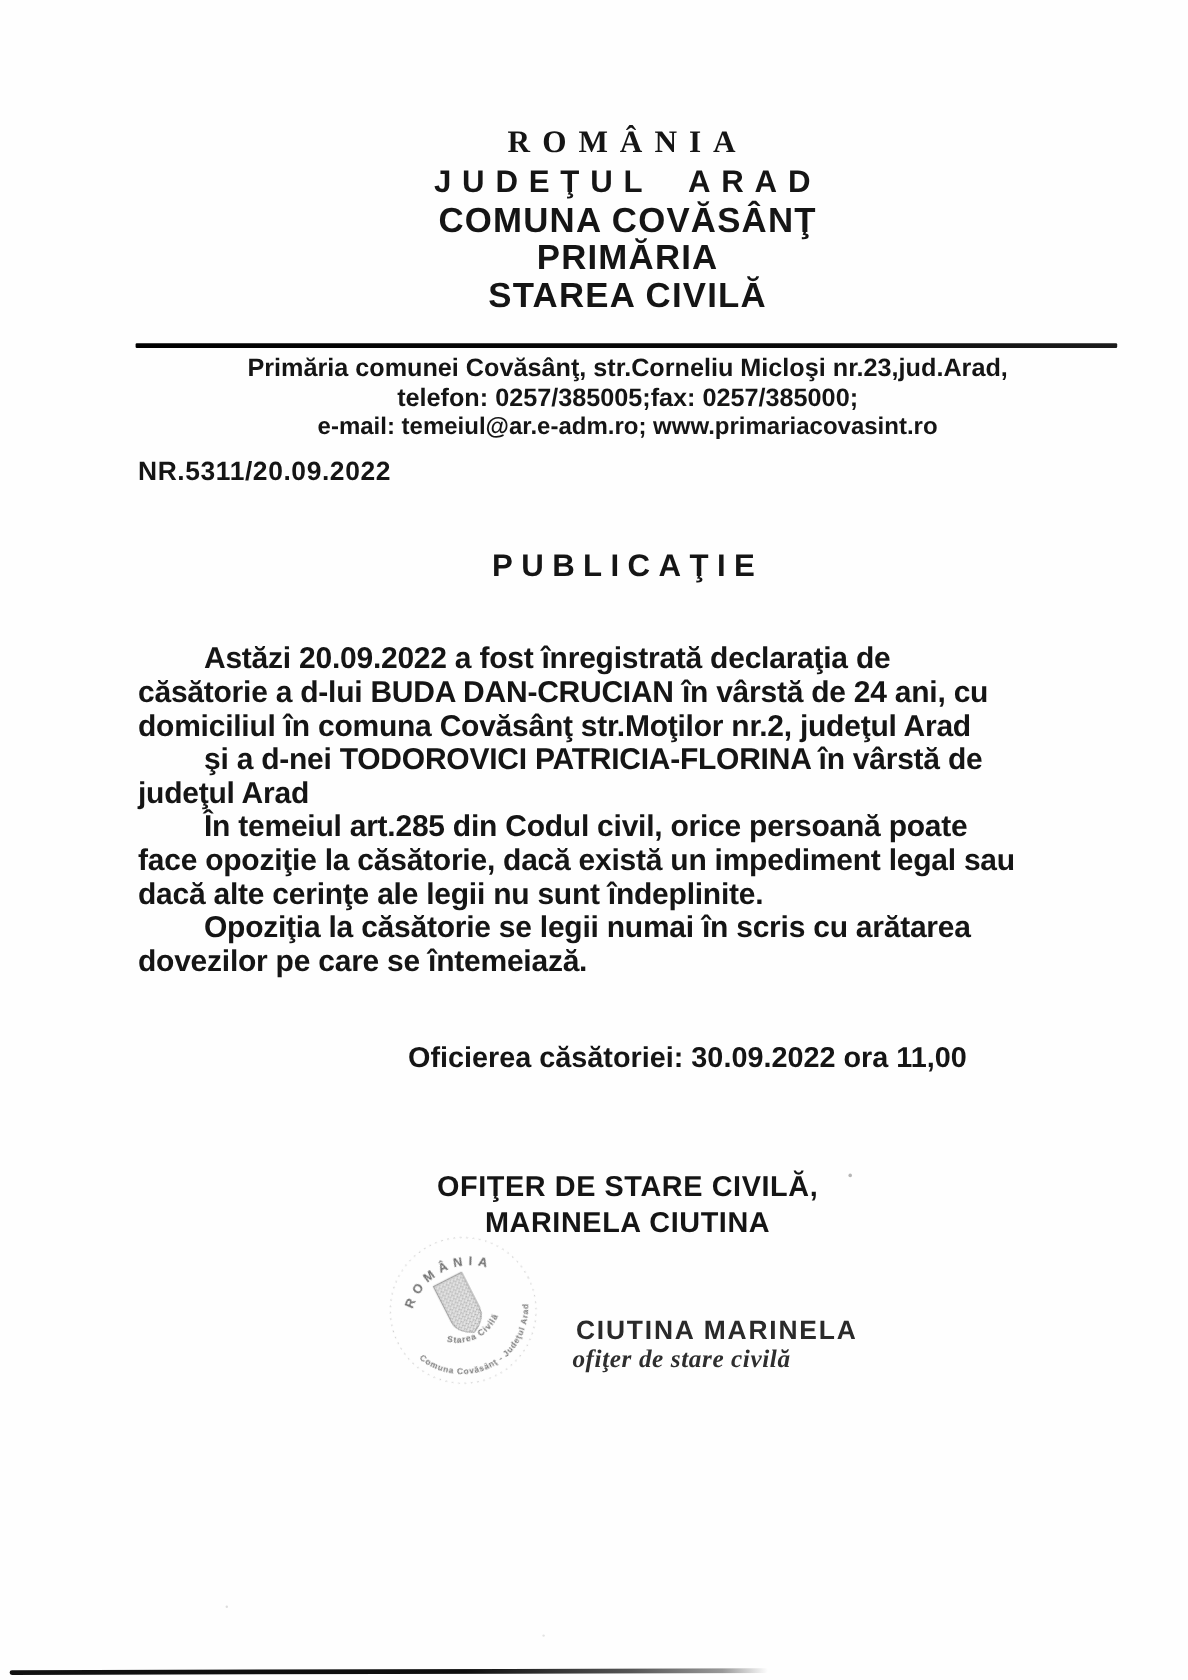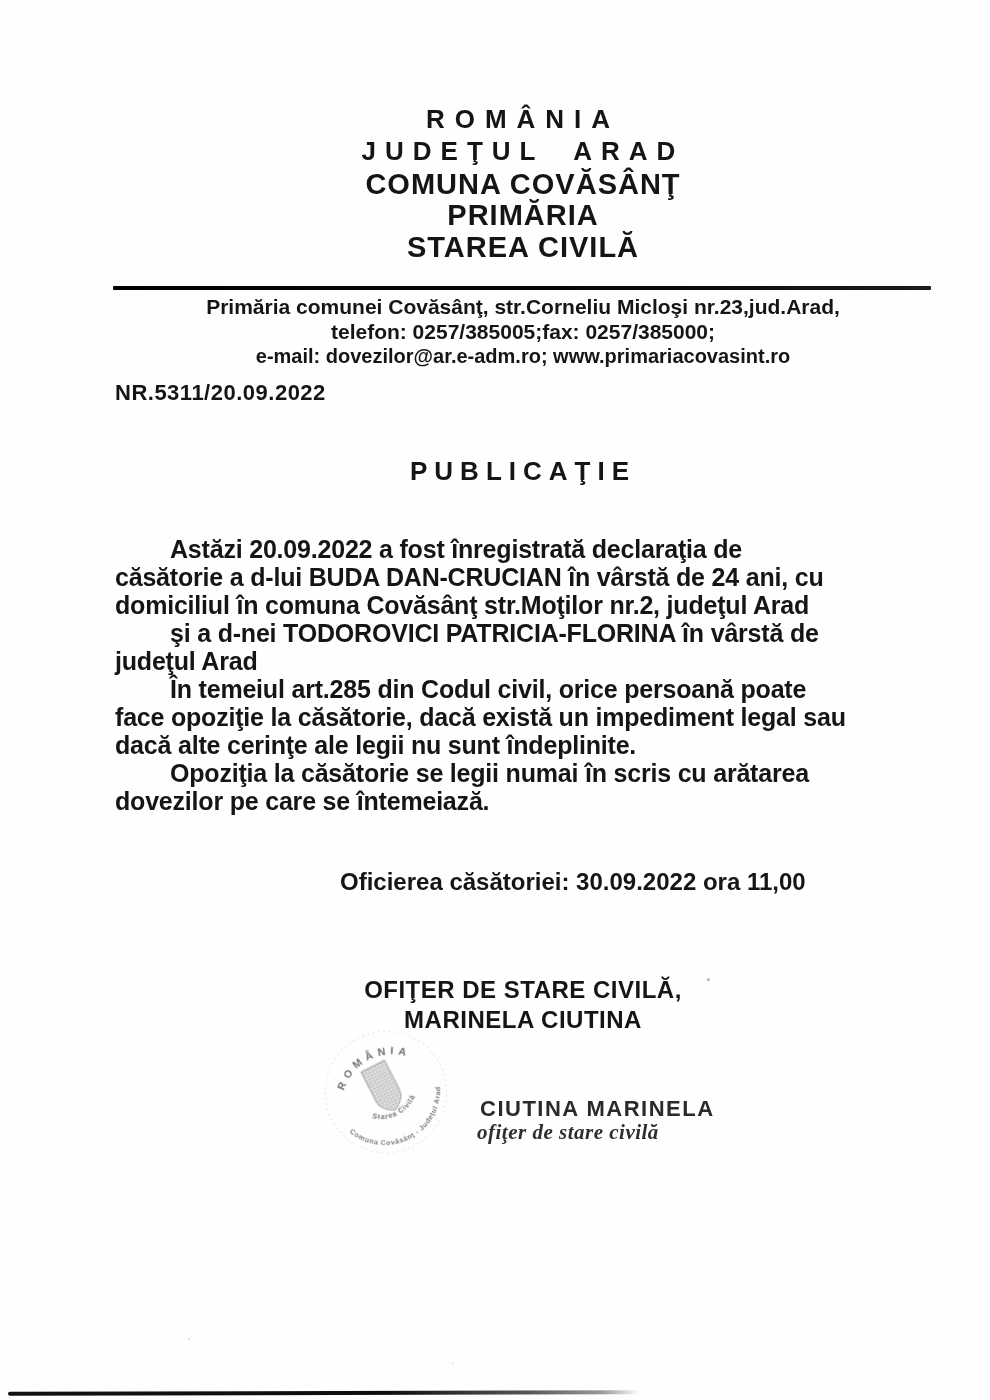--- a/index.html
+++ b/index.html
@@ -10,21 +10,21 @@
     background:#fefefe;
     overflow:hidden;
     font-family:"Liberation Sans",sans-serif;
     color:#151515;
     -webkit-font-smoothing:antialiased;
   }
   .abs{position:absolute;white-space:nowrap;}
   .b{font-weight:bold;}
   
   .hdr{left:115px;width:816px;text-align:center;}
-  .hdr-country{top:104px;font-size:26px;letter-spacing:10px;}
+  .hdr-country{top:104px;font-size:26px;letter-spacing:10px;font-family:Liberation Serif, serif;}
   .hdr-county{top:136px;font-size:26px;letter-spacing:9px;word-spacing:14px;}
   .hdr-commune{top:168px;font-size:29px;letter-spacing:1px;}
   .hdr-office{top:199px;font-size:29px;letter-spacing:1px;}
   .hdr-dept{top:231px;font-size:29px;letter-spacing:1px;}
   .divider{
     position:absolute;top:286px;left:113px;width:818px;height:4px;
     background:linear-gradient(to right,#000 0%,#0a0a0a 70%,#1c1c1c 100%);
     border-radius:1px;
   }
   
@@ -72,21 +72,21 @@
   <div class="abs hdr b hdr-country">ROMÂNIA</div>
   <div class="abs hdr b hdr-county">JUDEŢUL ARAD</div>
   <div class="abs hdr b hdr-commune">COMUNA COVĂSÂNŢ</div>
   <div class="abs hdr b hdr-office">PRIMĂRIA</div>
   <div class="abs hdr b hdr-dept">STAREA CIVILĂ</div>
 
   <div class="divider"></div>
 
   <div class="abs hdr b addr1">Primăria comunei Covăsânţ, str.Corneliu Micloşi nr.23,jud.Arad,</div>
   <div class="abs hdr b addr2">telefon: 0257/385005;fax: 0257/385000;</div>
-  <div class="abs hdr b addr3">e-mail: dovezilor@ar.e-adm.ro; www.primariacovasint.ro</div>
+  <div class="abs hdr b addr3">e-mail: temeiul@ar.e-adm.ro; www.primariacovasint.ro</div>
 
   <div class="abs b nr">NR.5311/20.09.2022</div>
 
   <div class="abs hdr b title">PUBLICAŢIE</div>
 
   <div class="body-block">
     <div class="bline ind">Astăzi 20.09.2022  a fost înregistrată declaraţia de</div>
     <div class="bline">căsătorie a d-lui BUDA DAN-CRUCIAN în vârstă de 24 ani, cu</div>
     <div class="bline">domiciliul în comuna Covăsânţ str.Moţilor nr.2, judeţul Arad</div>
     <div class="bline ind">şi a d-nei TODOROVICI PATRICIA-FLORINA în vârstă de</div>

